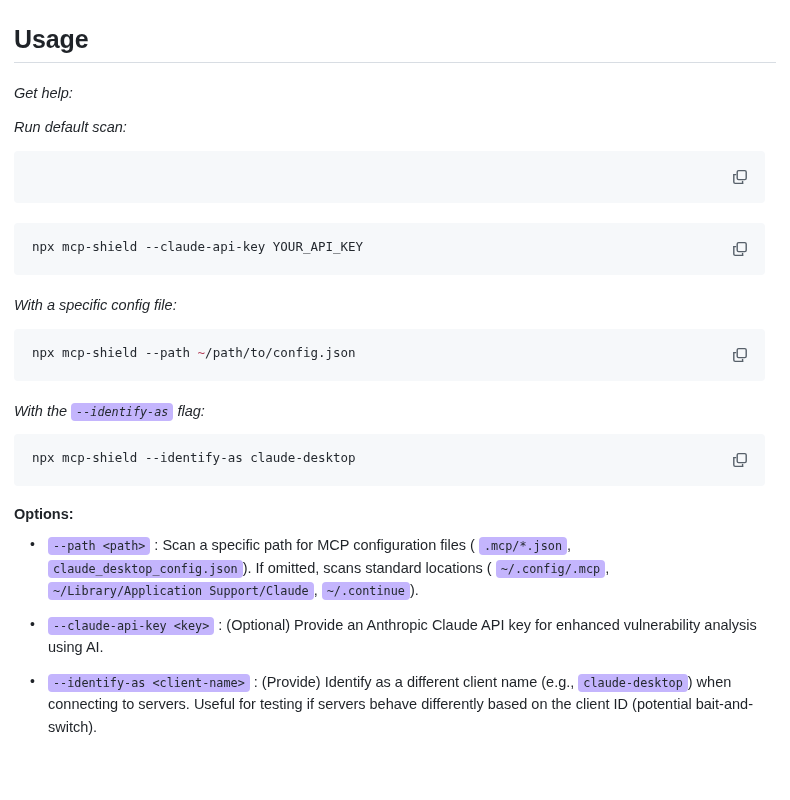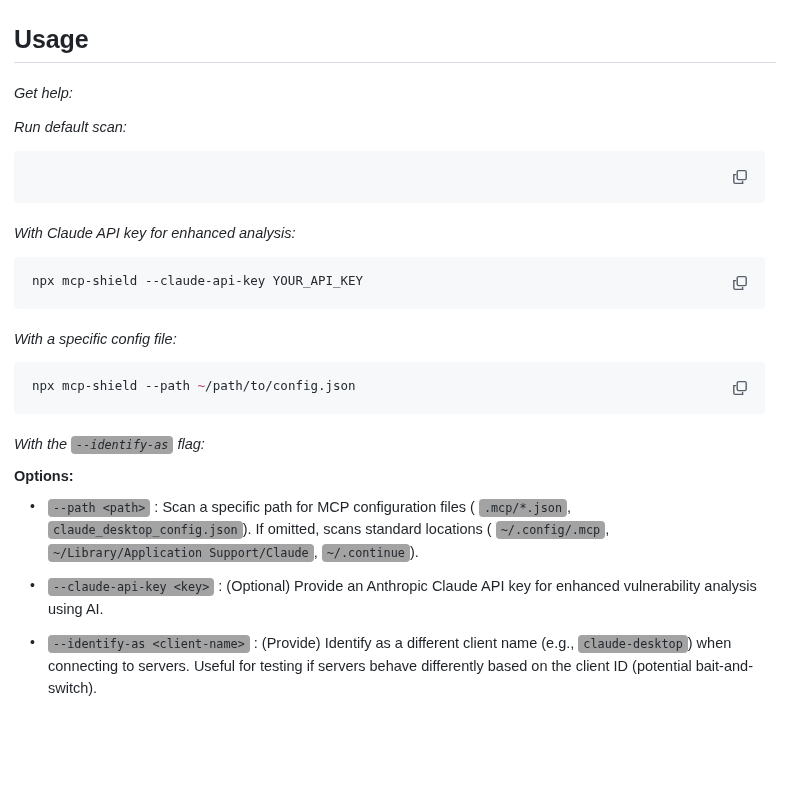--- a/index.html
+++ b/index.html
@@ -85,21 +85,21 @@
     border: 0;
     padding: 0;
     line-height: 0;
   }
   .copy-btn svg { display: block; }
 
   
   code.chip {
     font-family: "DejaVu Sans Mono", "Liberation Mono", monospace;
     font-size: 11.8px;
-    background: #a3a3a3;
+    background: #c4b5fd;
     border-radius: 4px;
     padding: 2px 5px;
     color: #24292f;
     white-space: nowrap;
   }
 
   
   p.options-head {
     font-size: 14.5px;
     font-weight: bold;
@@ -144,21 +144,20 @@
       <button class="copy-btn" title="Copy">
         <svg width="18" height="18" viewBox="0 0 18 18" fill="none" xmlns="http://www.w3.org/2000/svg">
           <rect x="6.2" y="2.6" width="9.0" height="9.0" rx="1.4" stroke="#57606a" stroke-width="1.4" fill="#f6f8fa"></rect>
           <path d="M11.6 15.4H4.2A1.4 1.4 0 0 1 2.8 14V6.6" stroke="#57606a" stroke-width="1.4" stroke-linecap="round" stroke-linejoin="round"></path>
           <path d="M2.8 6.6h1.9" stroke="#57606a" stroke-width="1.4" stroke-linecap="round"></path>
           <path d="M11.6 15.4v-1.9" stroke="#57606a" stroke-width="1.4" stroke-linecap="round"></path>
         </svg>
       </button>
     </div>
 
-    <p class="lead">With Claude API key for enhanced analysis:</p>
     <div class="codeblock">
       <pre>npx mcp-shield --claude-api-key YOUR_API_KEY</pre>
       <button class="copy-btn" title="Copy">
         <svg width="18" height="18" viewBox="0 0 18 18" fill="none" xmlns="http://www.w3.org/2000/svg">
           <rect x="6.2" y="2.6" width="9.0" height="9.0" rx="1.4" stroke="#57606a" stroke-width="1.4" fill="#f6f8fa"></rect>
           <path d="M11.6 15.4H4.2A1.4 1.4 0 0 1 2.8 14V6.6" stroke="#57606a" stroke-width="1.4" stroke-linecap="round" stroke-linejoin="round"></path>
           <path d="M2.8 6.6h1.9" stroke="#57606a" stroke-width="1.4" stroke-linecap="round"></path>
           <path d="M11.6 15.4v-1.9" stroke="#57606a" stroke-width="1.4" stroke-linecap="round"></path>
         </svg>
       </button>
@@ -171,20 +170,31 @@
         <svg width="18" height="18" viewBox="0 0 18 18" fill="none" xmlns="http://www.w3.org/2000/svg">
           <rect x="6.2" y="2.6" width="9.0" height="9.0" rx="1.4" stroke="#57606a" stroke-width="1.4" fill="#f6f8fa"></rect>
           <path d="M11.6 15.4H4.2A1.4 1.4 0 0 1 2.8 14V6.6" stroke="#57606a" stroke-width="1.4" stroke-linecap="round" stroke-linejoin="round"></path>
           <path d="M2.8 6.6h1.9" stroke="#57606a" stroke-width="1.4" stroke-linecap="round"></path>
           <path d="M11.6 15.4v-1.9" stroke="#57606a" stroke-width="1.4" stroke-linecap="round"></path>
         </svg>
       </button>
     </div>
 
     <p class="lead"><span>With the </span><code class="chip">--identify-as</code><span> flag:</span></p>
+    <div class="codeblock">
+      <pre>npx mcp-shield --identify-as claude-desktop</pre>
+      <button class="copy-btn" title="Copy">
+        <svg width="18" height="18" viewBox="0 0 18 18" fill="none" xmlns="http://www.w3.org/2000/svg">
+          <rect x="6.2" y="2.6" width="9.0" height="9.0" rx="1.4" stroke="#57606a" stroke-width="1.4" fill="#f6f8fa"></rect>
+          <path d="M11.6 15.4H4.2A1.4 1.4 0 0 1 2.8 14V6.6" stroke="#57606a" stroke-width="1.4" stroke-linecap="round" stroke-linejoin="round"></path>
+          <path d="M2.8 6.6h1.9" stroke="#57606a" stroke-width="1.4" stroke-linecap="round"></path>
+          <path d="M11.6 15.4v-1.9" stroke="#57606a" stroke-width="1.4" stroke-linecap="round"></path>
+        </svg>
+      </button>
+    </div>
 
     <p class="options-head">Options:</p>
     <ul class="options">
 
       <li><code class="chip">--path &lt;path&gt;</code><span> : Scan a specific path for MCP configuration files (</span> <code class="chip">.mcp/*.json</code><span>,</span> <code class="chip">claude_desktop_config.json</code><span>). If omitted, scans standard locations (</span> <code class="chip">~/.config/.mcp</code><span>,</span> <code class="chip">~/Library/Application Support/Claude</code><span>,</span> <code class="chip">~/.continue</code><span>).</span></li>
 
       <li><code class="chip">--claude-api-key &lt;key&gt;</code><span> : (Optional) Provide an Anthropic Claude API key for enhanced vulnerability analysis using AI.</span></li>
 
       <li><code class="chip">--identify-as &lt;client-name&gt;</code><span> : (Provide) Identify as a different client name (e.g.,</span> <code class="chip">claude-desktop</code><span>) when connecting to servers. Useful for testing if servers behave differently based on the client ID (potential bait-and-switch).</span></li>
 

